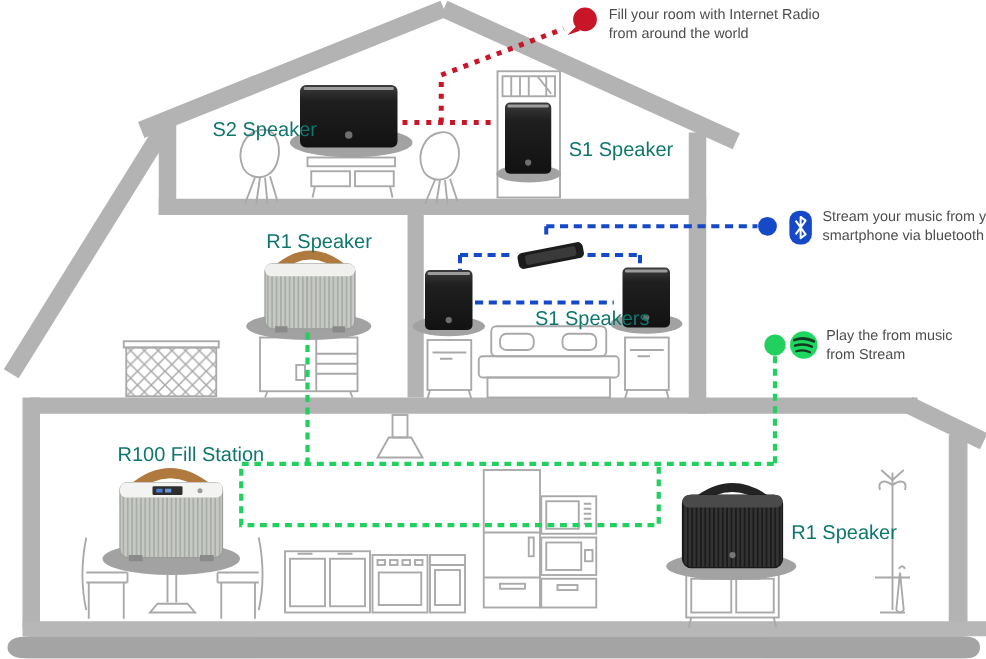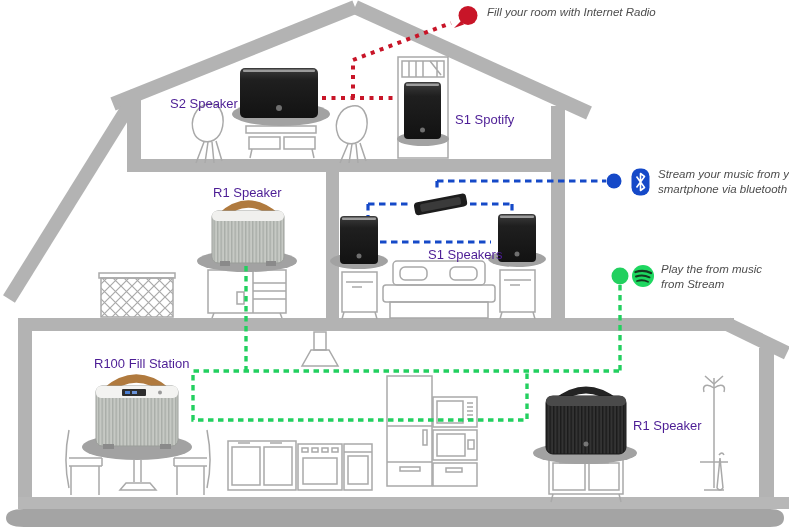--- a/index.html
+++ b/index.html
@@ -1,20 +1,20 @@
 <!DOCTYPE html>
 <html><head>
 <meta charset="utf-8">
 <style>
   html,body{margin:0;padding:0;background:#fff;}
   #stage{position:relative;width:789px;height:527px;background:#ffffff;overflow:hidden;
          font-family:"Liberation Sans",sans-serif;}
   #stage svg{position:absolute;left:0;top:0;}
-  .lbl{position:absolute;font-size:13px;color:#4c1d95;white-space:nowrap;}
-  .ann{position:absolute;font-size:11.5px;line-height:15px;color:#4d4d4d;white-space:nowrap;font-style:italic;}
+  .lbl{position:absolute;font-size:16px;color:#0f766e;white-space:nowrap;}
+  .ann{position:absolute;font-size:11.5px;line-height:15px;color:#4d4d4d;white-space:nowrap;}
 </style>
 </head>
 <body>
 
 <div id="stage">
 
 <svg width="789" height="527" viewBox="0 0 789 527">
   <defs>
     <linearGradient id="gDark" x1="0" y1="0" x2="0" y2="1">
       <stop offset="0" stop-color="#3d3d3d"></stop>
@@ -260,28 +260,29 @@
   <circle cx="620" cy="276" r="8.5" fill="#22d05f"></circle>
   <g>
     <circle cx="643" cy="276" r="11" fill="#1ed760"></circle>
     <path d="M635.5,272 q8,-2.8 15.5,1" stroke="#14381f" stroke-width="2.3" fill="none" stroke-linecap="round"></path>
     <path d="M636,276.5 q7,-2.2 13.5,0.8" stroke="#14381f" stroke-width="2" fill="none" stroke-linecap="round"></path>
     <path d="M637,281 q6,-1.8 11,0.8" stroke="#14381f" stroke-width="1.8" fill="none" stroke-linecap="round"></path>
   </g>
 </svg>
 
   <div class="lbl" style="left:170px;top:96px">S2 Speaker</div>
-  <div class="lbl" style="left:455px;top:112px">S1 Spotify</div>
+  <div class="lbl" style="left:455px;top:112px">S1 Speaker</div>
   <div class="lbl" style="left:213px;top:185px">R1 Speaker</div>
   <div class="lbl" style="left:428px;top:247px">S1 Speakers</div>
   <div class="lbl" style="left:94px;top:356px">R100 Fill Station</div>
   <div class="lbl" style="left:633px;top:418px">R1 Speaker</div>
 
   <div class="ann" style="left:487px;top:5px">
     <div>Fill your room with Internet Radio</div>
+    <div>from around the world</div>
   </div>
   <div class="ann" style="left:658px;top:167px">
     <div>Stream your music from your</div>
     <div>smartphone via bluetooth</div>
   </div>
   <div class="ann" style="left:661px;top:262px">
     <div>Play the from music</div>
     <div>from Stream</div>
   </div>
 

